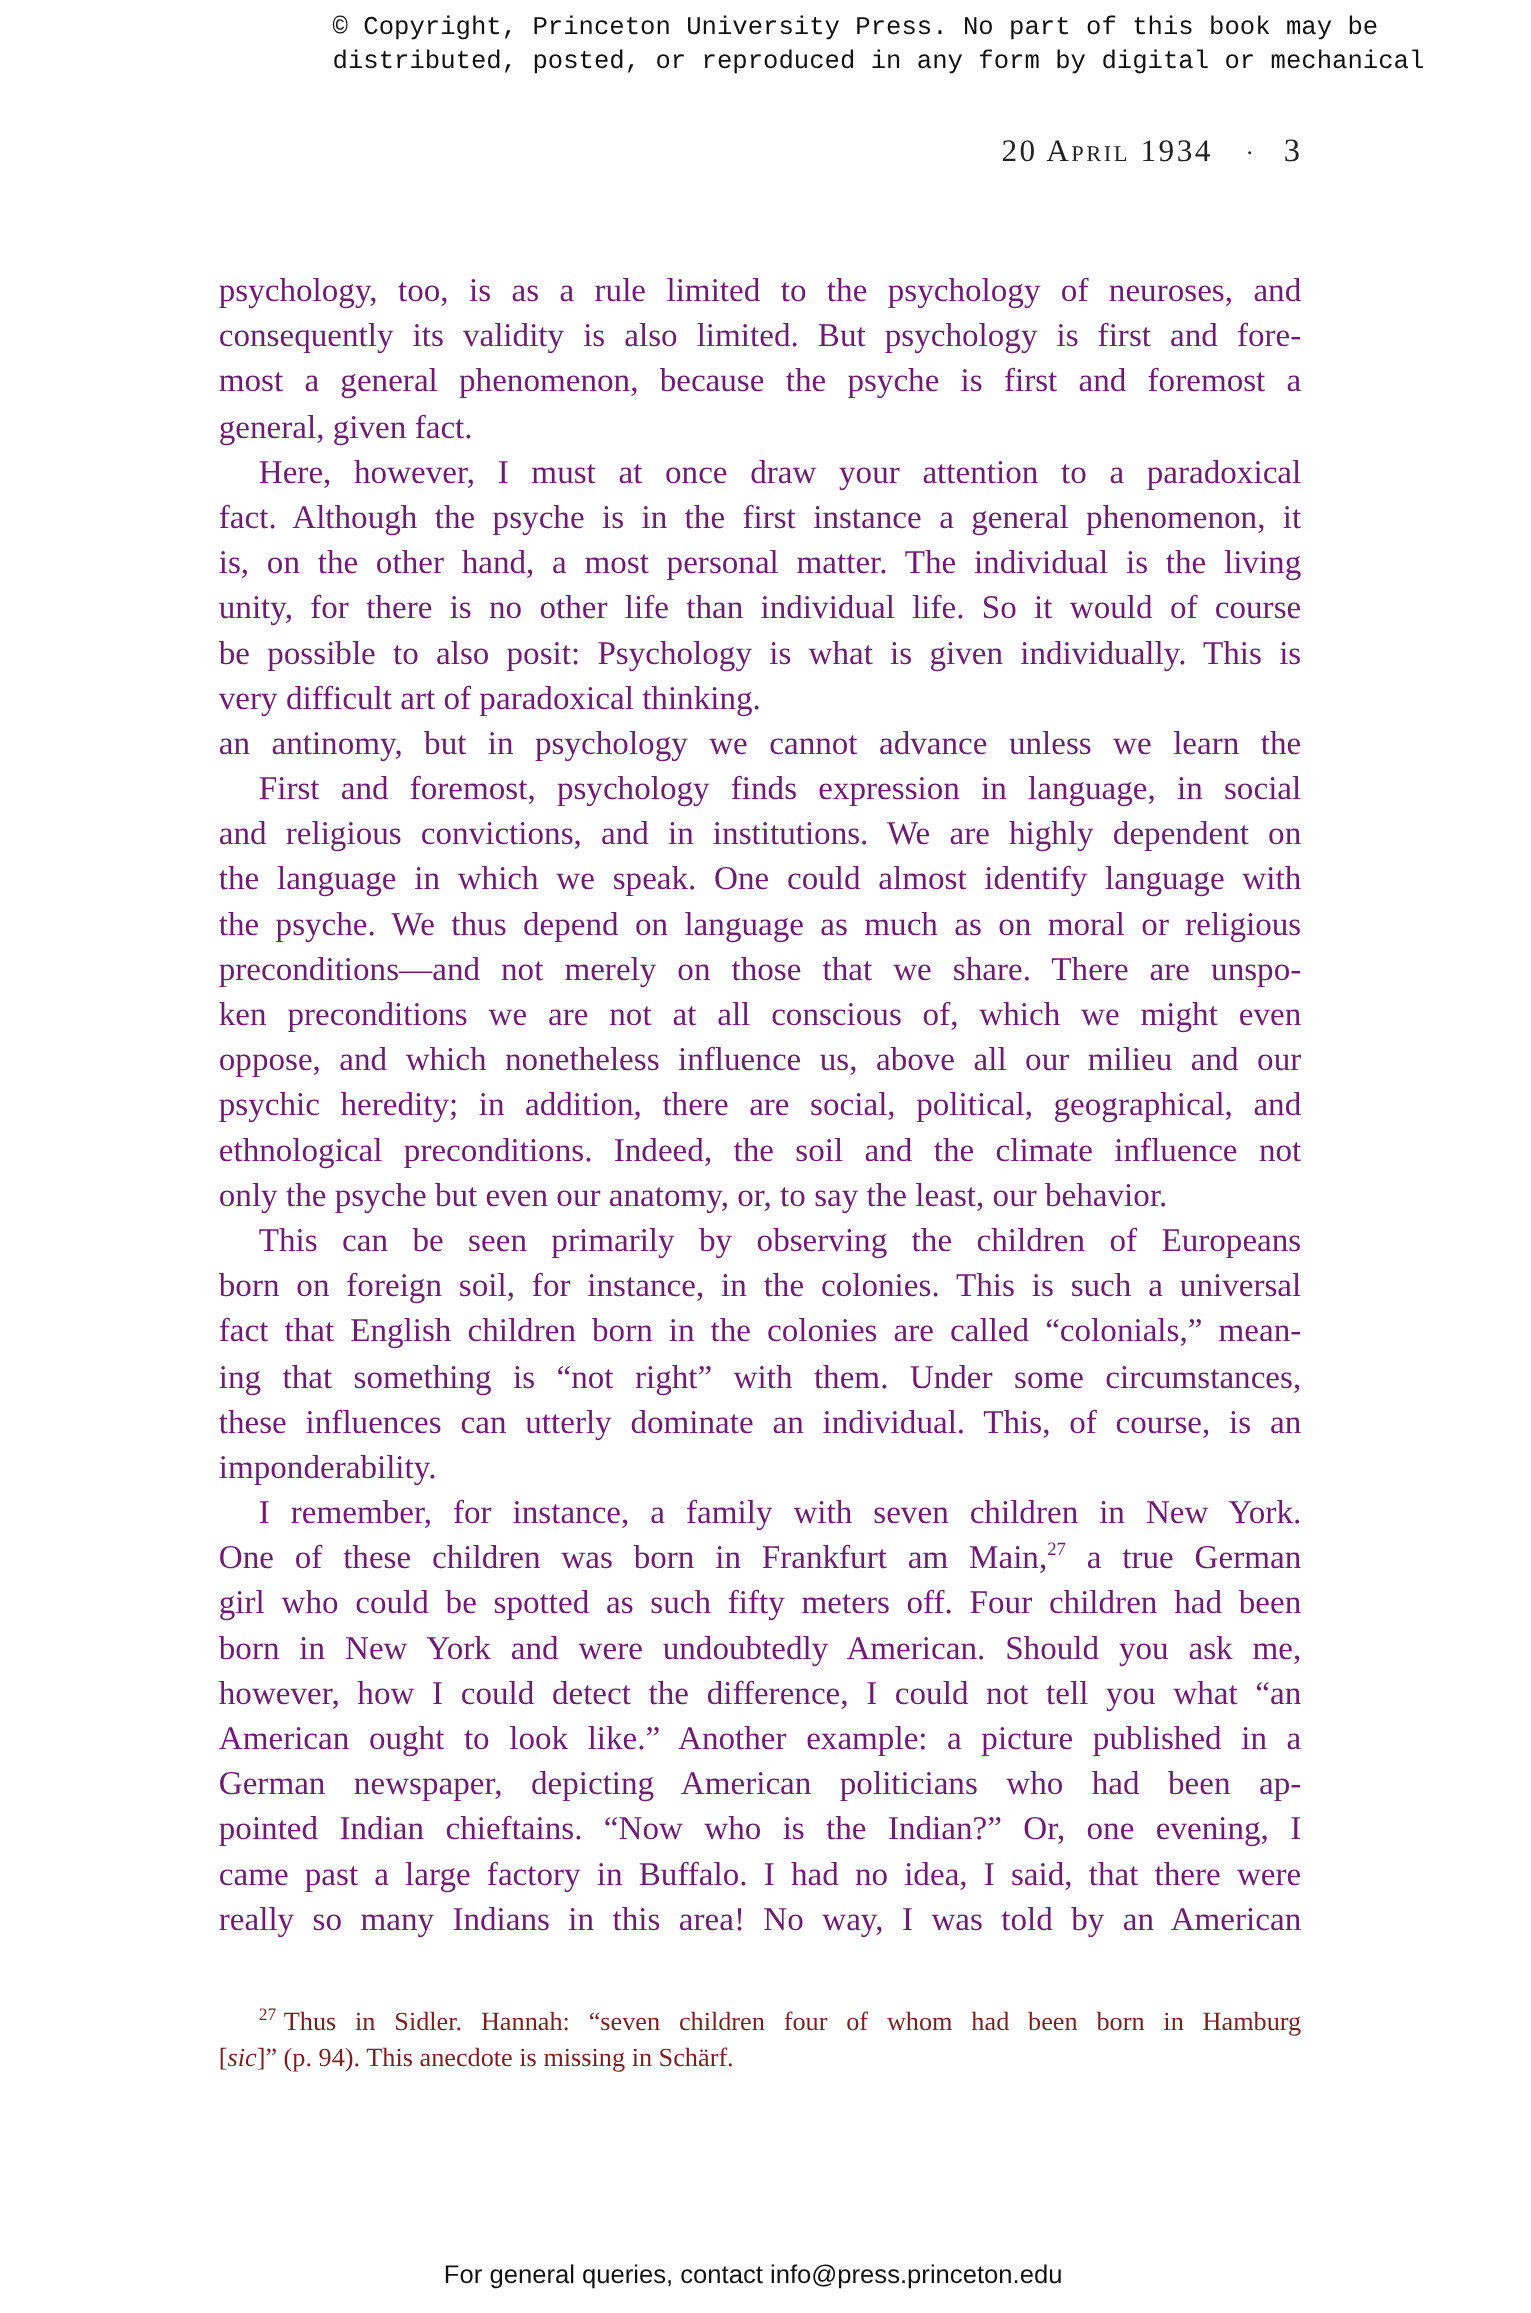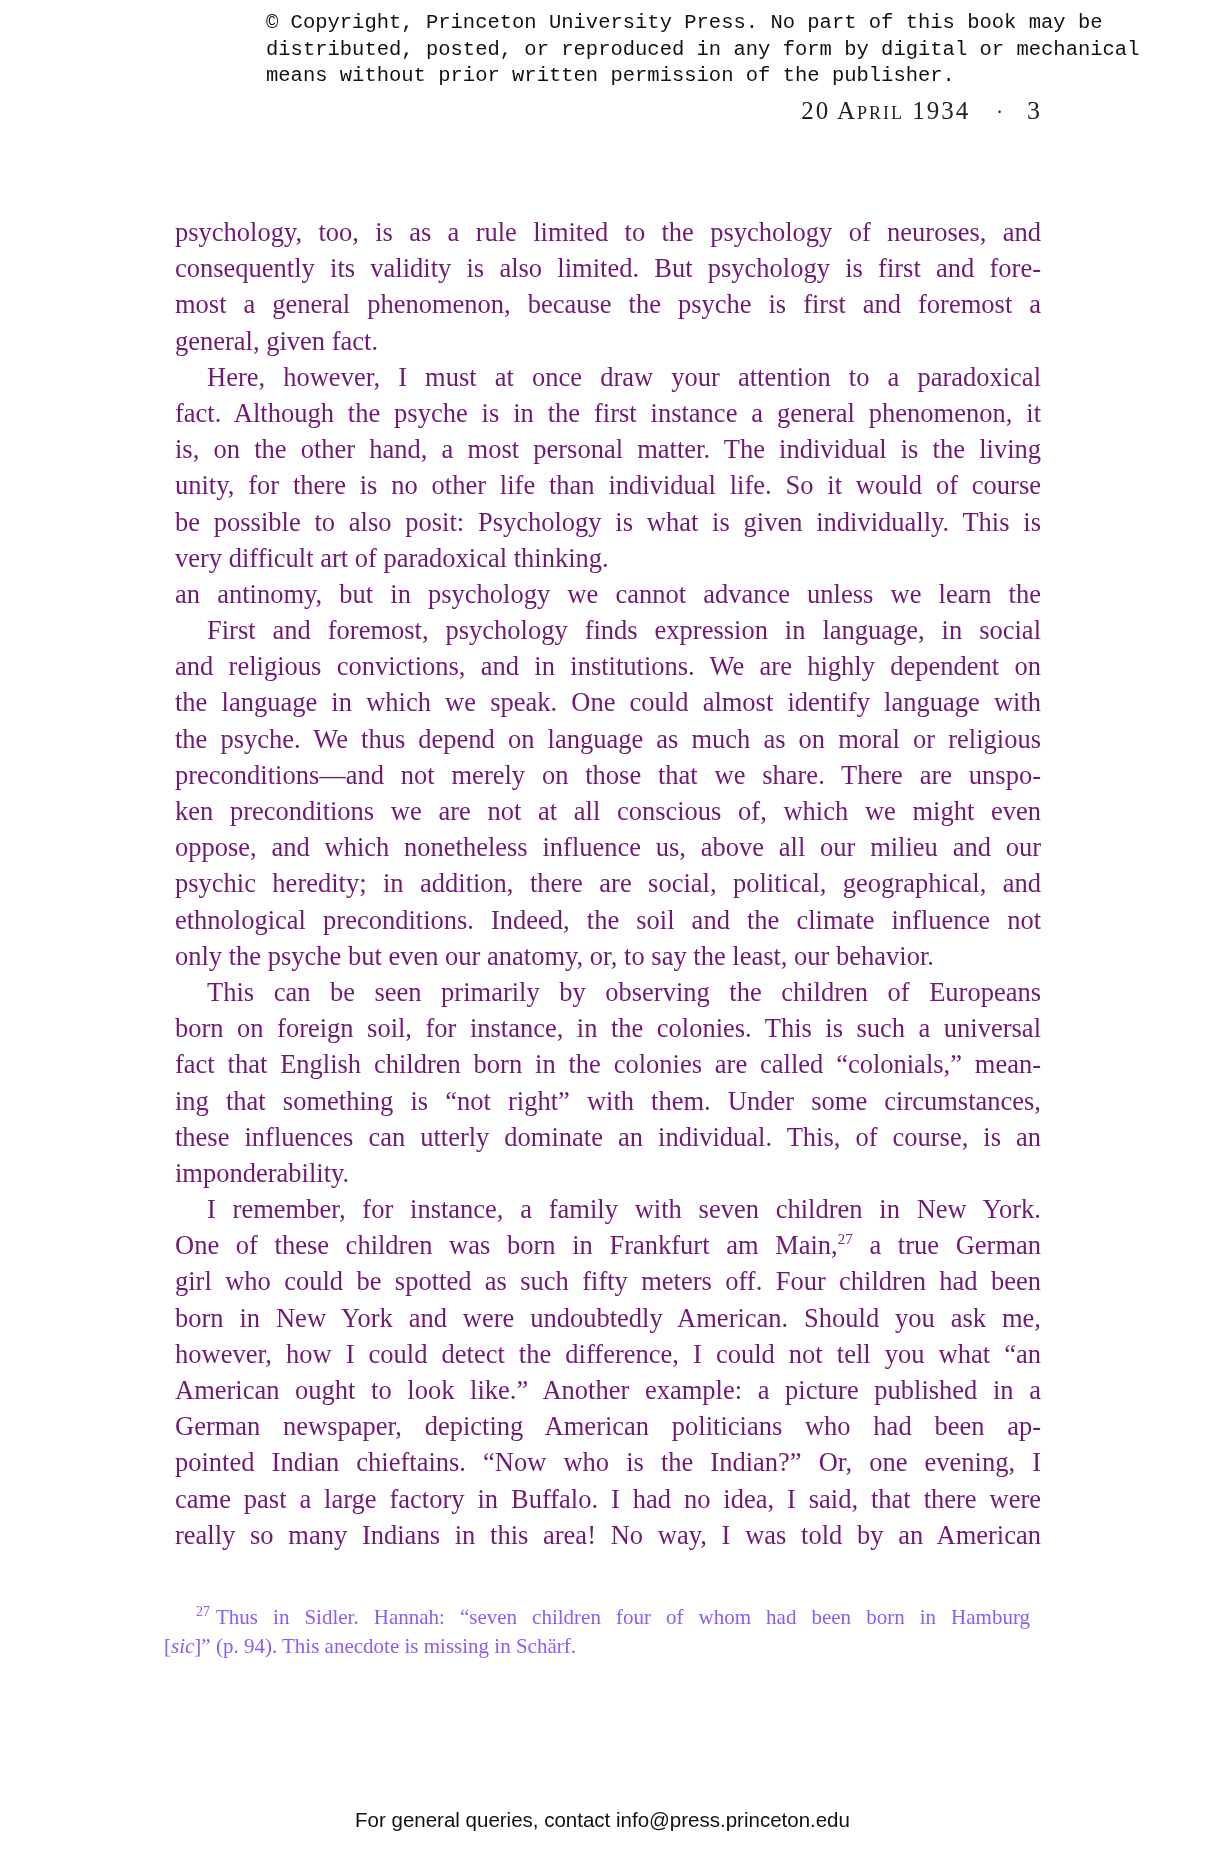--- a/index.html
+++ b/index.html
@@ -3,56 +3,55 @@
   <meta charset="utf-8">
   <style>
     html, body { margin: 0; padding: 0; background: #ffffff; }
     body { width: 1225px; height: 1850px; position: relative; overflow: hidden; color: #1f1f1f; }
     .copyright {
       position: absolute; left: 266px; top: 10px; width: 720px;
       font-family: Liberation Mono, monospace; font-size: 20.5px; line-height: 26.5px; color: #111;
     }
     .copyright div { white-space: nowrap; }
     .running-head {
-      position: absolute; right: 185px; top: 96px;
+      position: absolute; right: 185px; top: 106px;
       font-family: "Liberation Serif", serif; font-size: 24px; color: #222; white-space: nowrap;
       display: flex; align-items: baseline;
     }
     .running-head .rh-date { letter-spacing: 2px; font-variant: small-caps; font-size: 25px; }
     .running-head .rh-sep { margin: 0 24px 0 26px; font-size: 20px; }
     .running-head .rh-page { font-size: 26px; }
     .body-text {
       position: absolute; left: 175px; top: 214px; width: 866px;
       font-family: "Liberation Serif", serif; font-size: 26.5px; line-height: 36.2px; color: #701a75;
     }
     .line { display: block; height: 36.2px; white-space: nowrap; text-align: justify; text-align-last: justify; overflow: visible; }
     .line.last { text-align-last: left; }
     .line.indent { padding-left: 32px; }
     .line sup { font-size: 15px; line-height: 0; vertical-align: 10px; }
     .footnotes {
-      position: absolute; left: 164px; top: 1603px; width: 866px;
-      font-family: "Liberation Serif", serif; font-size: 21px; line-height: 28.5px; color: #8b5cf6;
+      position: absolute; left: 175px; top: 1603px; width: 866px;
+      font-family: "Liberation Serif", serif; font-size: 21px; line-height: 28.5px; color: #7f1d1d;
     }
     .fn-line { display: block; white-space: nowrap; text-align: justify; text-align-last: justify; }
     .fn-line.last { text-align-last: left; }
     .fn-line.indent { padding-left: 32px; }
     .fn-num { font-size: 14px; vertical-align: 8px; line-height: 0; margin-right: 6px; }
     .contact {
       position: absolute; left: 0; width: 1225px; top: 1808px; text-align: center;
       font-family: "Liberation Sans", sans-serif; font-size: 20.5px; color: #111;
     }
     .contact span { position: relative; left: -10px; }
   </style>
 </head>
 <body>
 
 <div class="copyright">
   <div>© Copyright, Princeton University Press. No part of this book may be</div>
   <div>distributed, posted, or reproduced in any form by digital or mechanical</div>
-  <div>means without prior written permission of the publisher.</div>
 </div>
 
 <div class="running-head">
   <span class="rh-date">20 April 1934</span>
   <span class="rh-sep">·</span>
   <span class="rh-page">3</span>
 </div>
 
 <div class="body-text">
 

